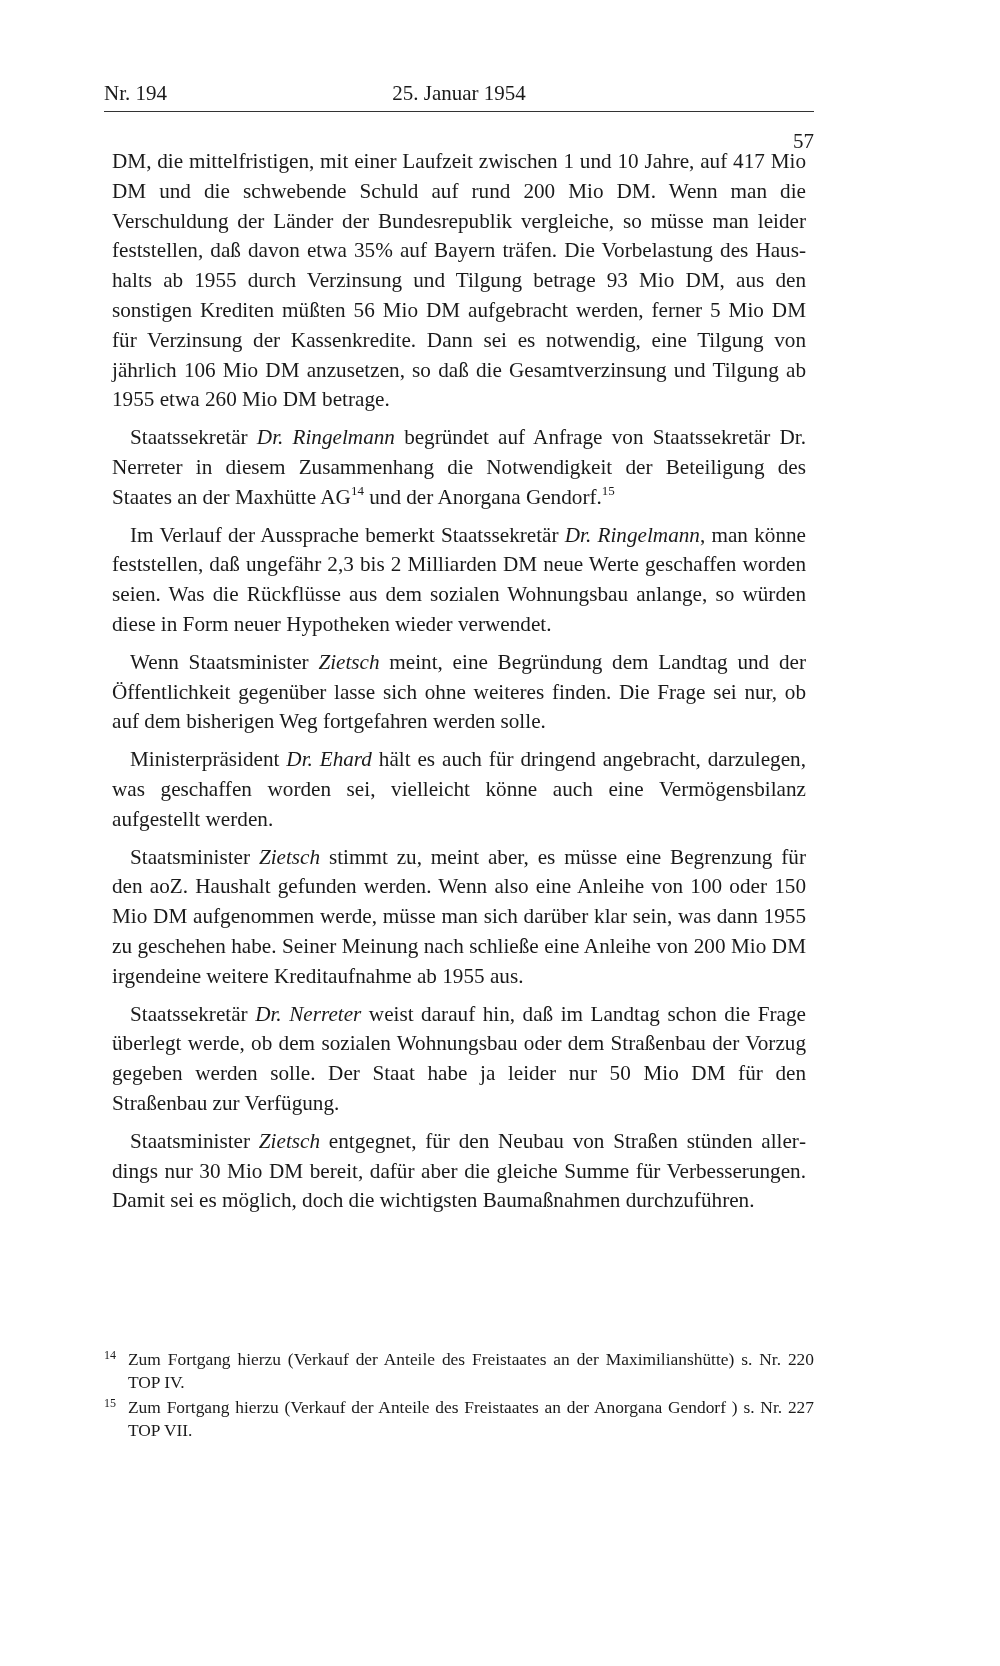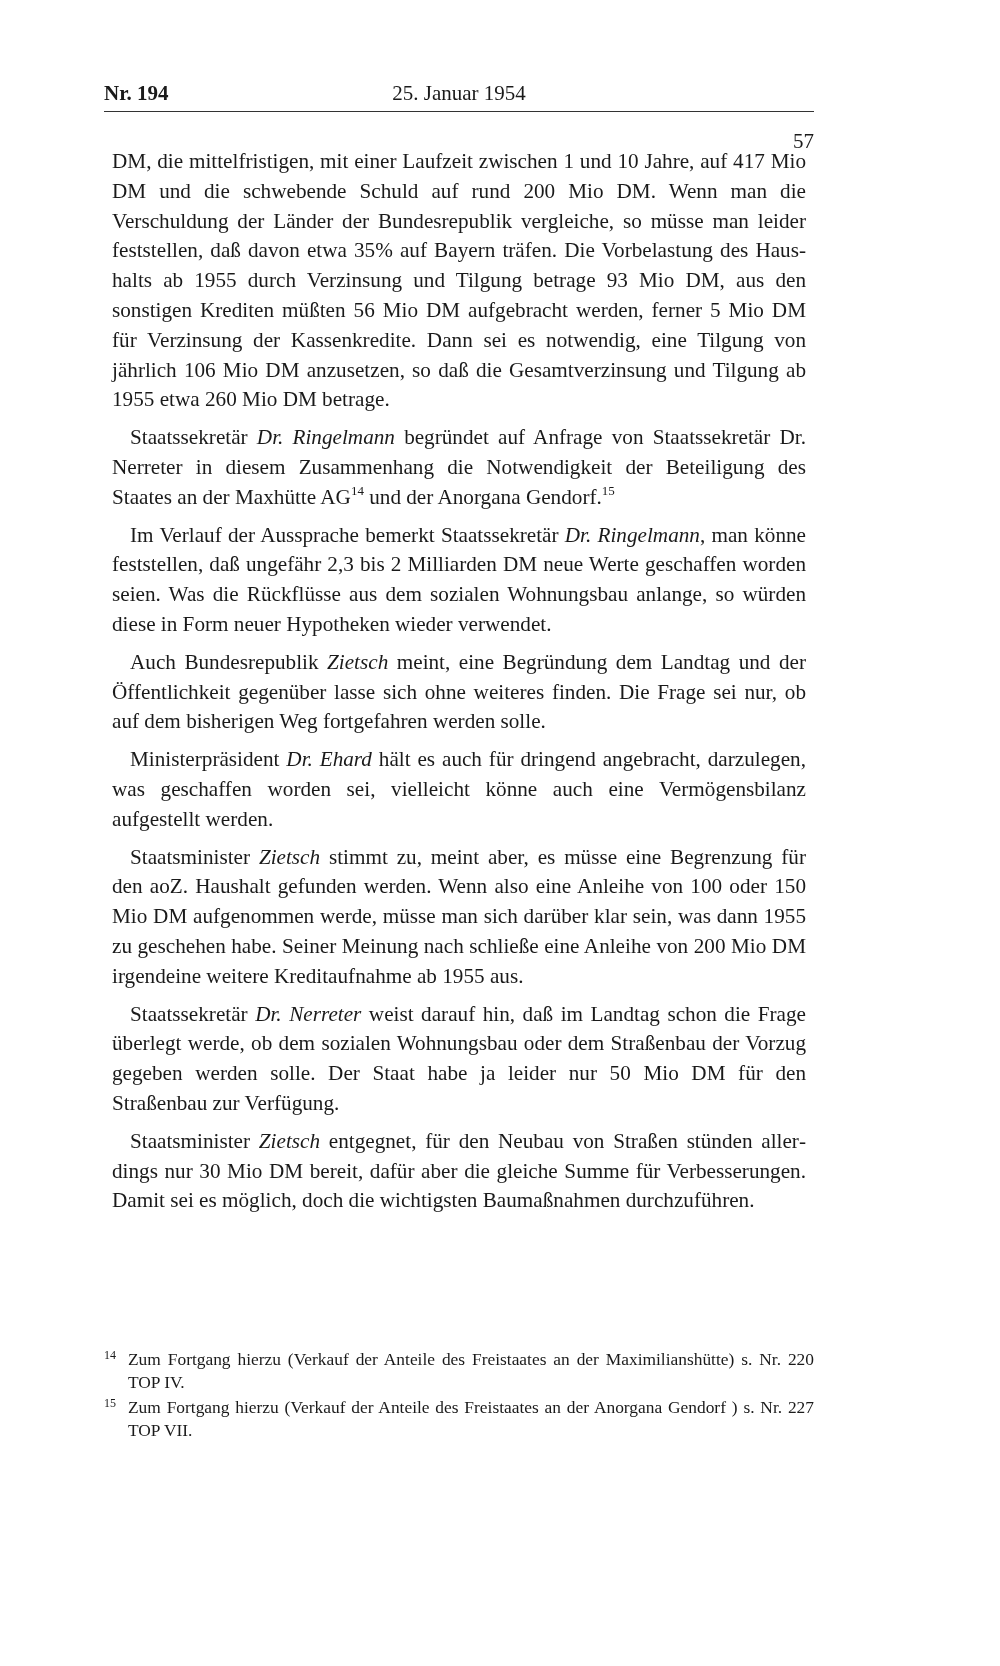--- a/index.html
+++ b/index.html
@@ -1,20 +1,20 @@
 <!DOCTYPE html>
 <html><head>
 <meta charset="utf-8">
 <style>
   html, body { margin: 0; padding: 0; background: #ffffff; }
   body { width: 1000px; height: 1666px; position: relative; overflow: hidden;
          font-family: "Liberation Serif", "DejaVu Serif", serif; color: #1a1a1a; }
   .page { position: absolute; left: 104px; top: 78px; width: 710px; }
   .running-head { position: relative; height: 30px; font-size: 21px; line-height: 30px; }
-  .running-head .left { position: absolute; left: 0; top: 0; font-weight: bold; }
+  .running-head .left { position: absolute; left: 0; top: 0; }
   .running-head .center { position: absolute; left: 0; right: 0; top: 0; text-align: center; }
   .running-head .right { position: absolute; right: 0; top: 0; margin-top: 48px; }
   .head-rule { position: absolute; left: 0; right: 0; top: 33px; height: 1px; background: #333; }
   .body-text { position: absolute; left: 0; top: 61px; width: 710px; font-size: 21.2px; line-height: 29.8px;
                text-align: justify; hyphens: manual; }
   .body-text p { margin: 8px; text-indent: 0; }
   .body-text p.indent { text-indent: 18px; }
   .body-text p + p { margin-top: 0; }
   .body-text em { }
   sup { font-size: 13px; line-height: 0; vertical-align: super; position: relative; top: -1px; }
@@ -30,21 +30,21 @@
     <span class="left">Nr. 194</span>
     <span class="center">25. Januar 1954</span>
     <span class="right">57</span>
   </div>
   <div class="head-rule"></div>
 
   <div class="body-text" id="body-text">
       <p><span>DM, die mittelfristigen, mit einer Laufzeit zwischen 1 und 10 Jahre, auf 417 Mio DM und die schwebende Schuld auf rund 200 Mio DM. Wenn man die Verschuldung der Länder der Bundesrepublik vergleiche, so müsse man leider feststellen, daß davon etwa 35% auf Bayern träfen. Die Vorbelastung des Haus­halts ab 1955 durch Verzinsung und Tilgung betrage 93 Mio DM, aus den sonstigen Krediten müßten 56 Mio DM aufgebracht werden, ferner 5 Mio DM für Verzinsung der Kassenkredite. Dann sei es notwendig, eine Tilgung von jährlich 106 Mio DM anzusetzen, so daß die Gesamtverzinsung und Tilgung ab 1955 etwa 260 Mio DM betrage.</span></p>
       <p class="indent"><span>Staatssekretär </span><em>Dr. Ringelmann</em><span> begründet auf Anfrage von Staatssekretär Dr. Nerreter in diesem Zusammenhang die Notwendigkeit der Beteiligung des Staates an der Maxhütte AG</span><sup>14</sup><span> und der Anorgana Gendorf.</span><sup>15</sup></p>
       <p class="indent"><span>Im Verlauf der Aussprache bemerkt Staatssekretär </span><em>Dr. Ringelmann</em><span>, man könne feststellen, daß ungefähr 2,3 bis 2 Milliarden DM neue Werte geschaffen worden seien. Was die Rückflüsse aus dem sozialen Wohnungsbau anlange, so würden diese in Form neuer Hypotheken wieder verwendet.</span></p>
-      <p class="indent"><span>Auch Bundesrepublik </span><em>Zietsch</em><span> meint, eine Begründung dem Landtag und der Öffentlichkeit gegenüber lasse sich ohne weiteres finden. Die Frage sei nur, ob auf dem bisherigen Weg fortgefahren werden solle.</span></p>
+      <p class="indent"><span>Wenn Staatsminister </span><em>Zietsch</em><span> meint, eine Begründung dem Landtag und der Öffentlichkeit gegenüber lasse sich ohne weiteres finden. Die Frage sei nur, ob auf dem bisherigen Weg fortgefahren werden solle.</span></p>
       <p class="indent"><span>Ministerpräsident </span><em>Dr. Ehard</em><span> hält es auch für dringend angebracht, darzu­legen, was geschaffen worden sei, vielleicht könne auch eine Vermögensbilanz aufgestellt werden.</span></p>
       <p class="indent"><span>Staatsminister </span><em>Zietsch</em><span> stimmt zu, meint aber, es müsse eine Begrenzung für den aoZ. Haushalt gefunden werden. Wenn also eine Anleihe von 100 oder 150 Mio DM aufgenommen werde, müsse man sich darüber klar sein, was dann 1955 zu geschehen habe. Seiner Meinung nach schließe eine Anleihe von 200 Mio DM irgendeine weitere Kreditaufnahme ab 1955 aus.</span></p>
       <p class="indent"><span>Staatssekretär </span><em>Dr. Nerreter</em><span> weist darauf hin, daß im Landtag schon die Frage überlegt werde, ob dem sozialen Wohnungsbau oder dem Straßenbau der Vorzug gegeben werden solle. Der Staat habe ja leider nur 50 Mio DM für den Straßenbau zur Verfügung.</span></p>
       <p class="indent"><span>Staatsminister </span><em>Zietsch</em><span> entgegnet, für den Neubau von Straßen stünden aller­dings nur 30 Mio DM bereit, dafür aber die gleiche Summe für Verbesserungen. Damit sei es möglich, doch die wichtigsten Baumaßnahmen durchzuführen.</span></p>
     </div>
 
   <div class="footnotes" id="footnotes">
       <div class="fn"><span class="fn-num">14</span><span>Zum Fortgang hierzu (Verkauf der Anteile des Freistaates an der Maximilianshütte) s. Nr. 220 TOP IV.</span></div>
       <div class="fn"><span class="fn-num">15</span><span>Zum Fortgang hierzu (Verkauf der Anteile des Freistaates an der Anorgana Gendorf ) s. Nr. 227 TOP VII.</span></div>
     </div>

